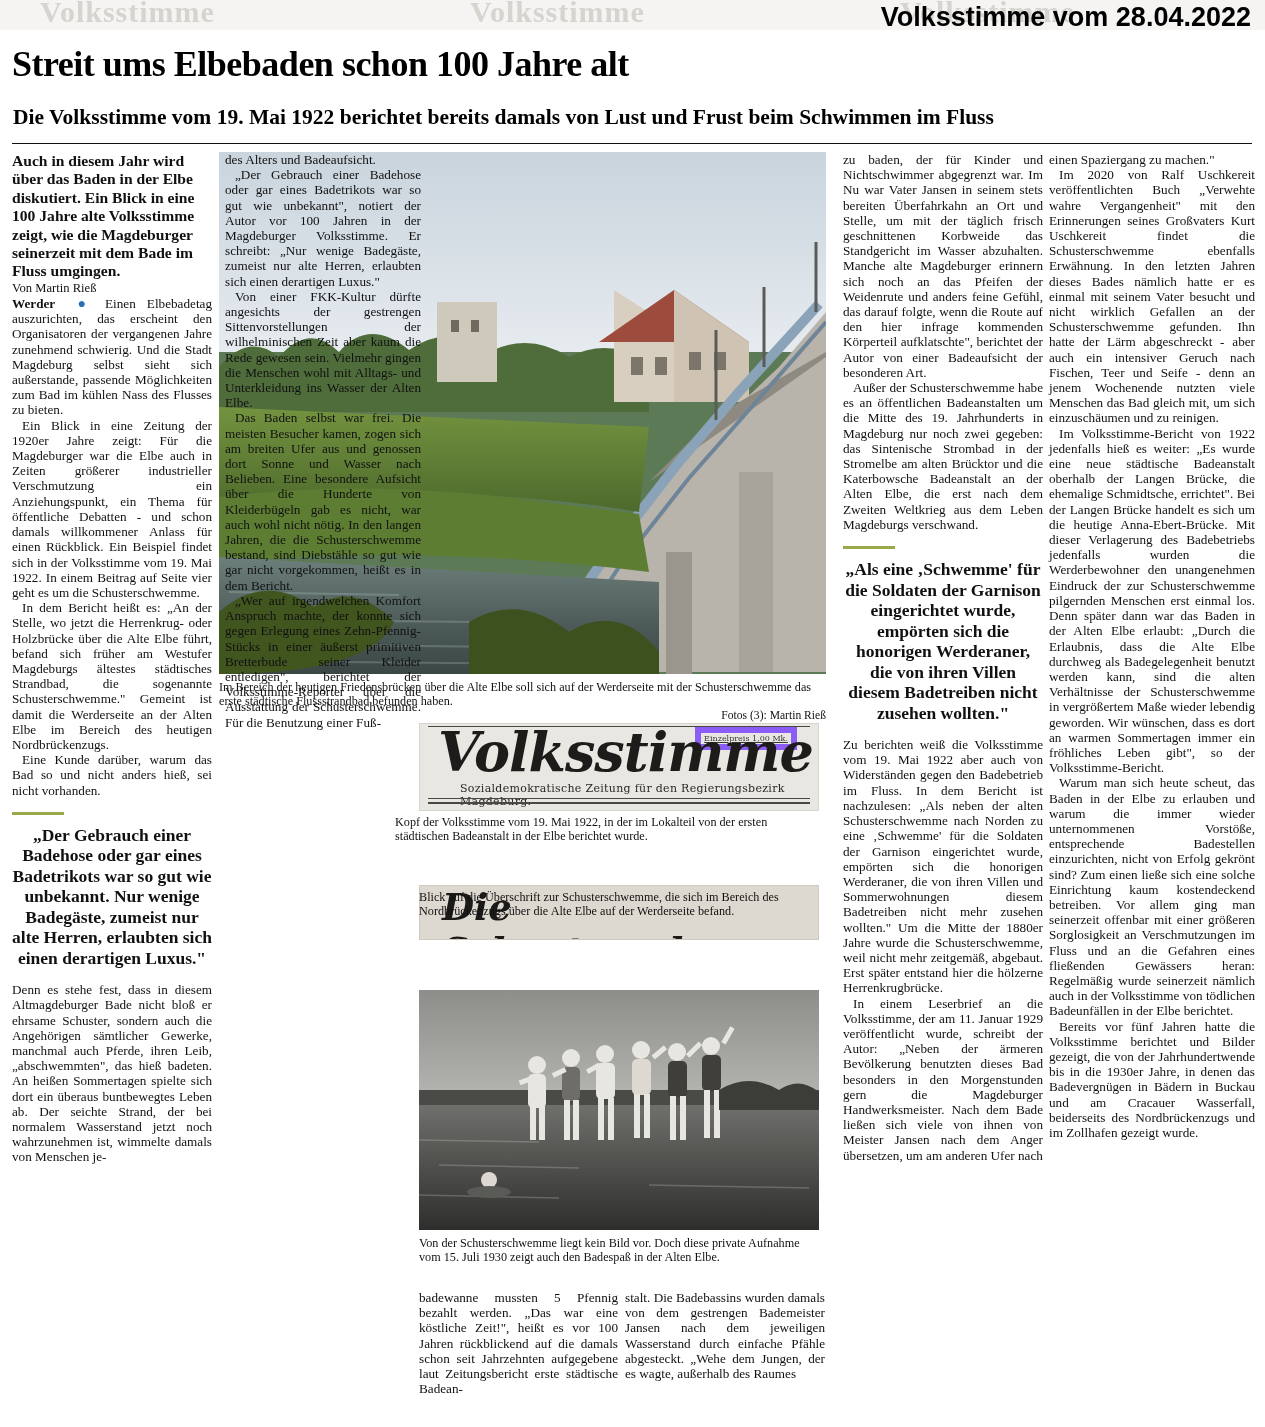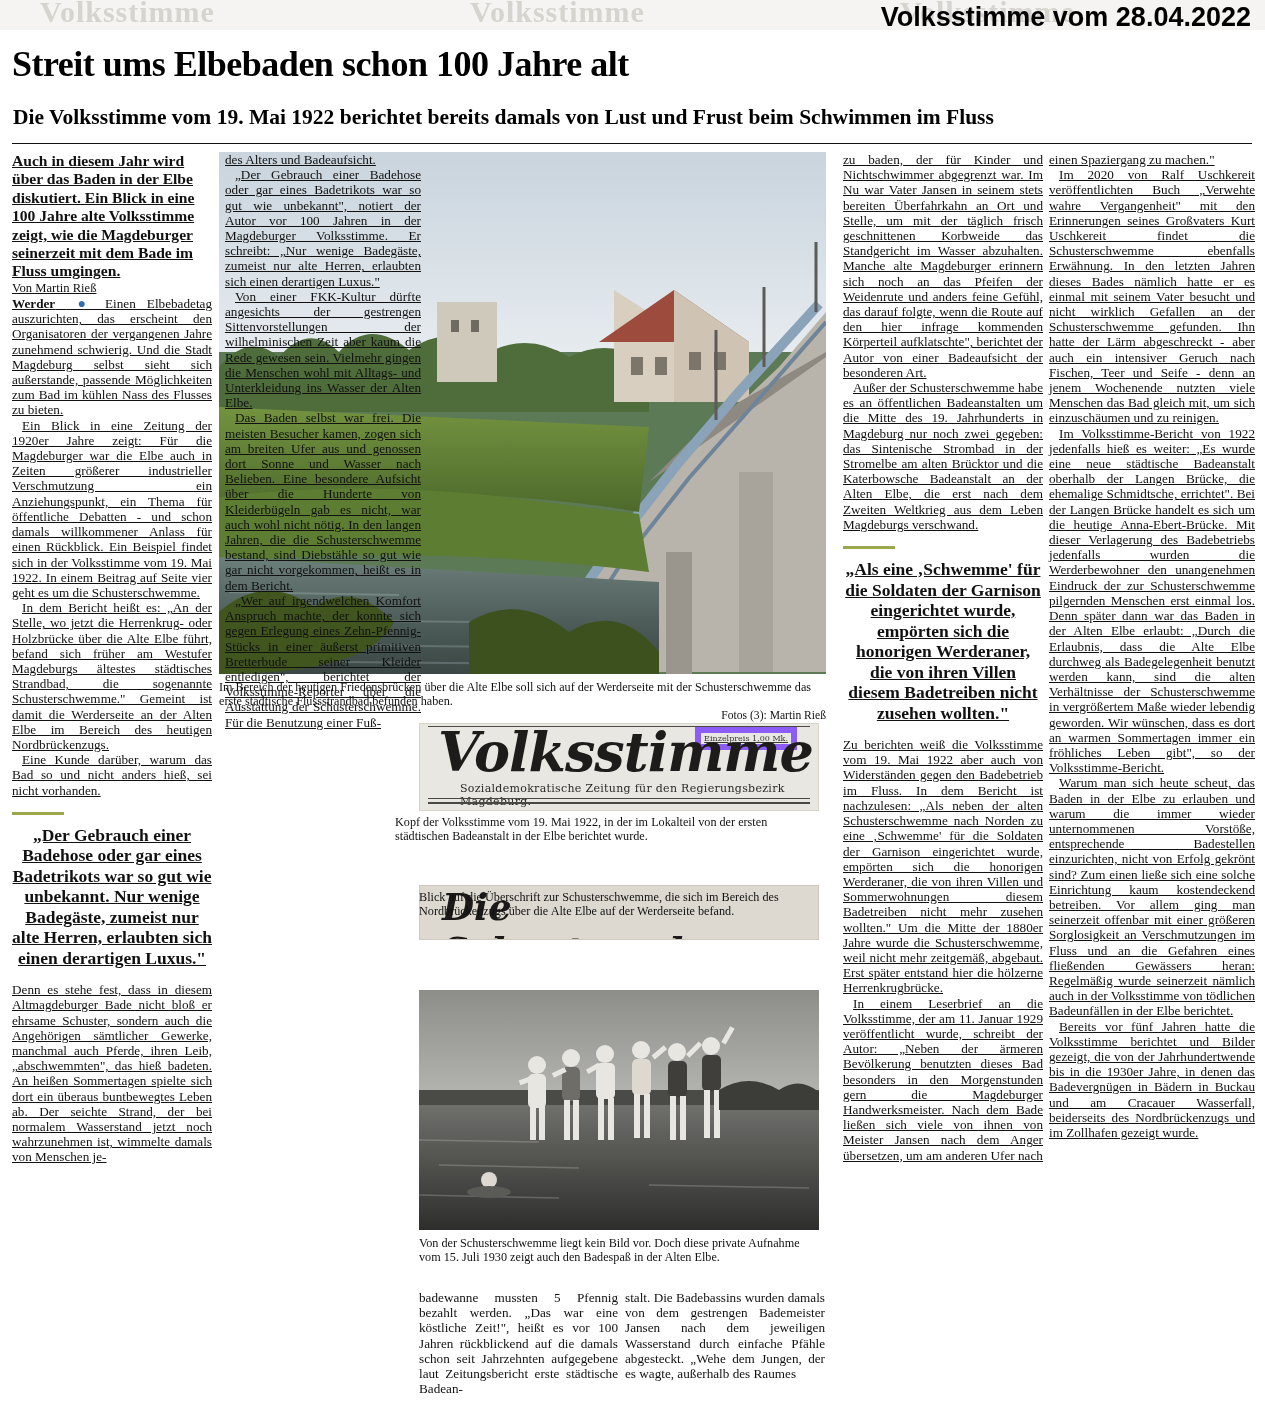--- a/index.html
+++ b/index.html
@@ -92,21 +92,21 @@
   .col {
     position: absolute;
     top: 0;
     font-size: 13.2px;
     line-height: 15.2px;
     text-align: justify;
     hyphens: auto;
     -webkit-hyphens: auto;
     color: #111;
   }
-  .col p { margin: 0; text-indent: 10px; text-decoration: underline; }
+  .col p { margin: 0; text-indent: 10px; }
   .col p.noindent { text-indent: 0; }
 
   #col1 { left: 0;    width: 200px; }
   #col2 { left: 213px; width: 196px; }
   #col5 { left: 831px; width: 200px; }
   #col6 { left: 1037px; width: 206px; }
 
   .lead {
     font-weight: bold;
     font-size: 15.6px;

